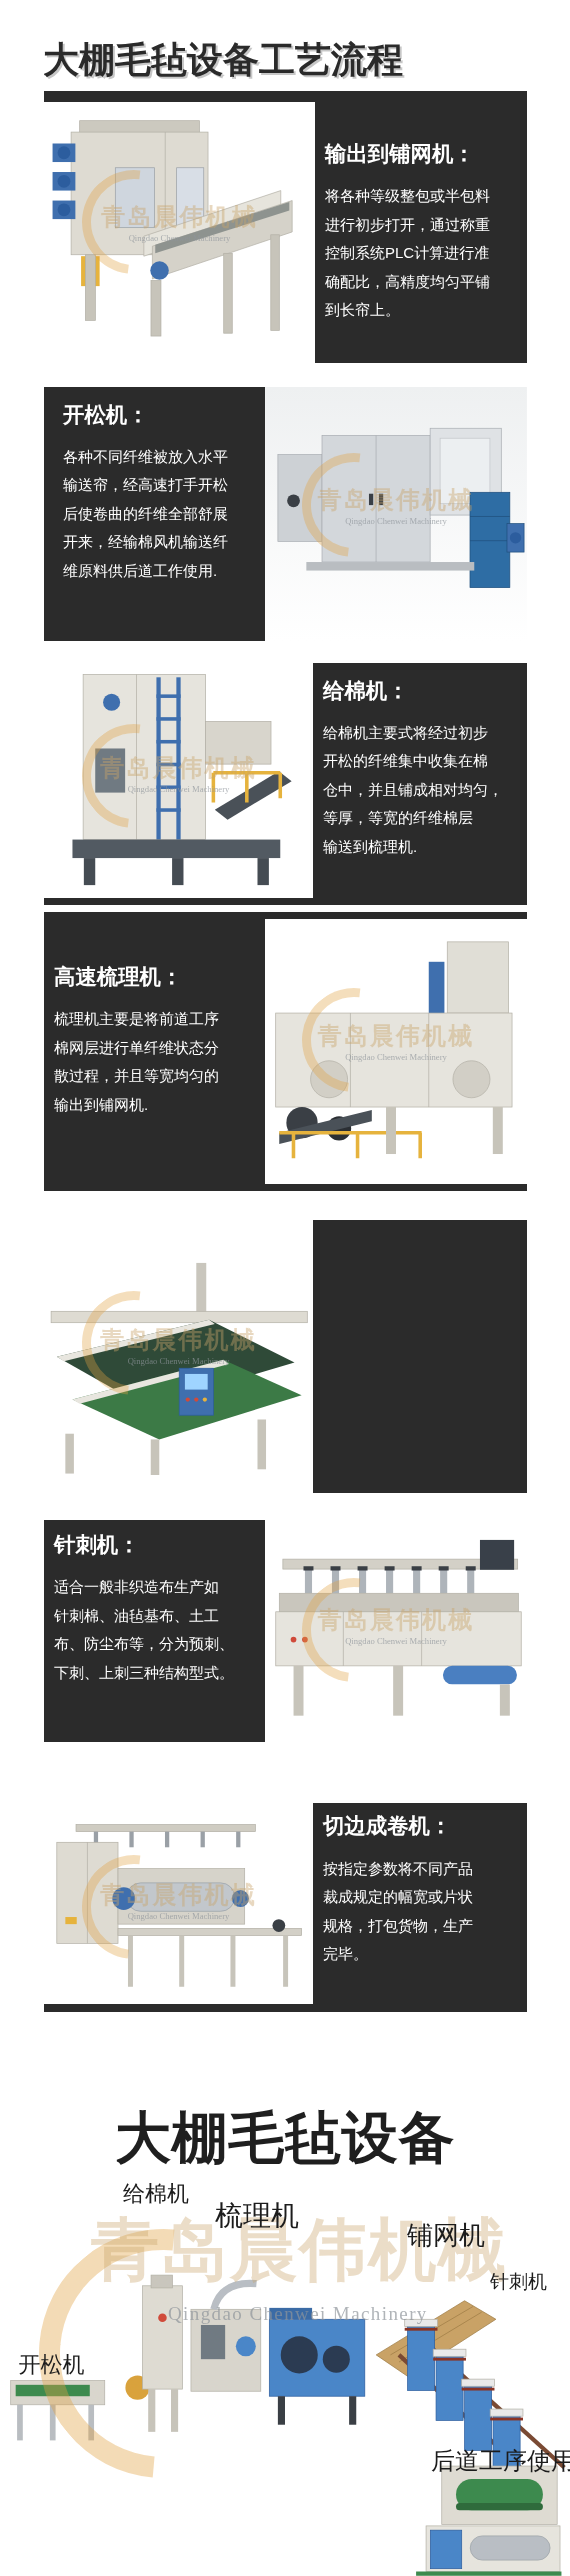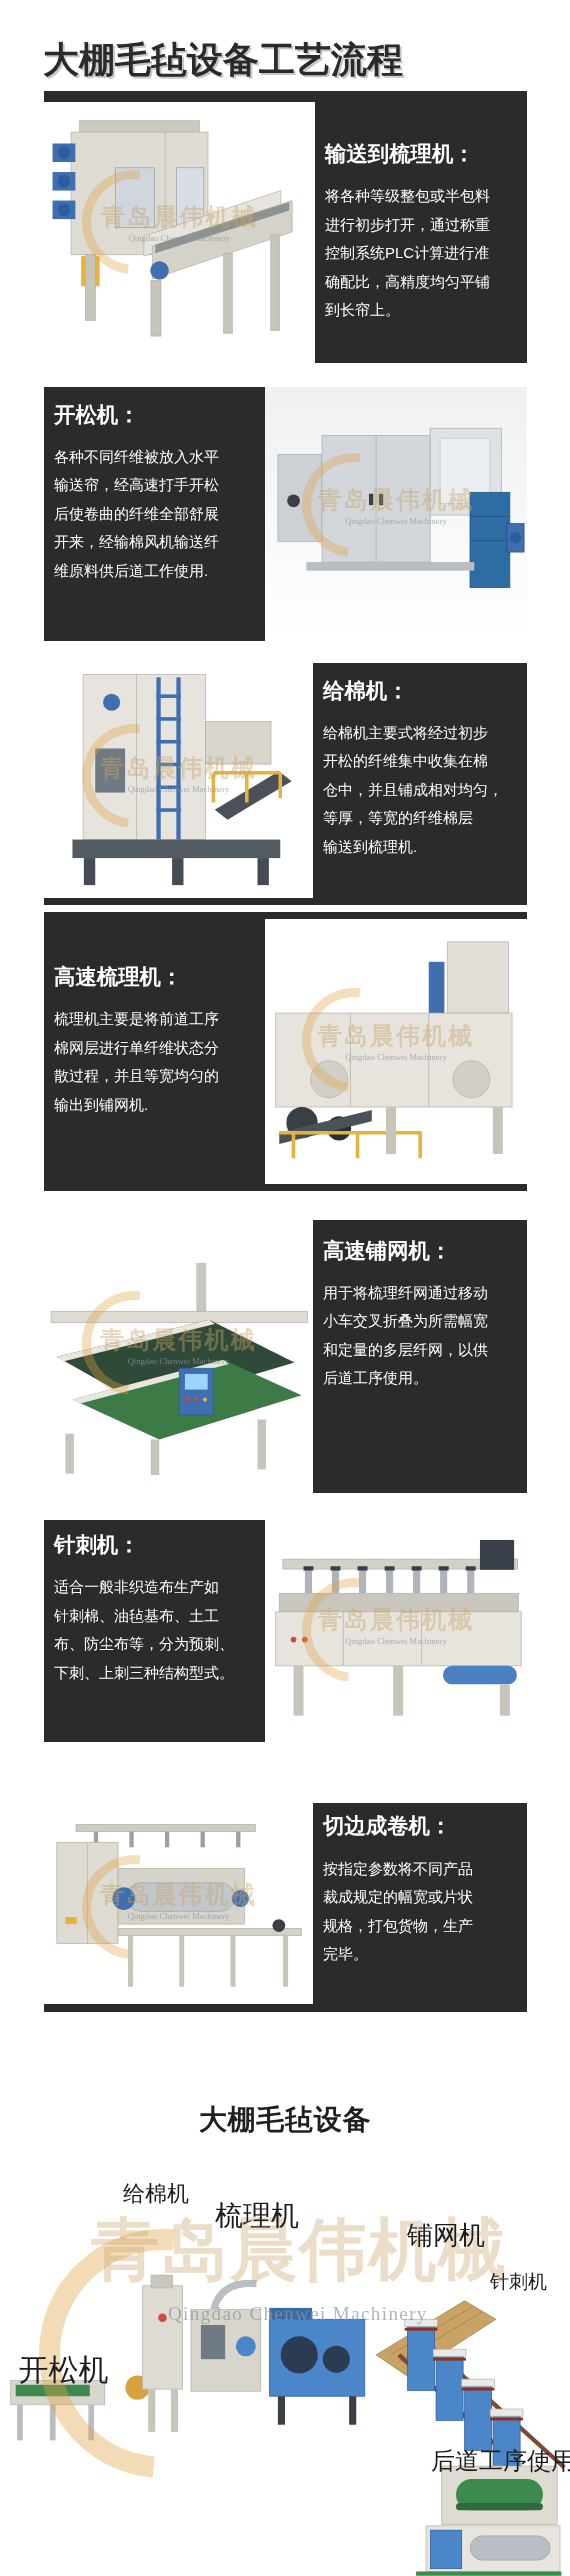--- a/index.html
+++ b/index.html
@@ -28,50 +28,50 @@
   .s2 .photo{left:221px;top:0;width:262px;height:254px;}
   .s3 .photo{left:0;top:0;width:269px;height:235px;}
   .s4 .photo{left:221px;top:7.1px;width:262px;height:265px;}
   .s5 .photo{left:0;top:0;width:269px;height:273px;}
   .s6 .photo{left:221px;top:0;width:262px;height:222px;}
   .s7 .photo{left:0;top:0;width:269px;height:201px;}
   .photo svg{display:block;}
 
   .txt{position:absolute;color:#ffffff;}
   .s1 .txt{left:281px;top:51px;width:194px;}
-  .s2 .txt{left:10px;top:15.7px;width:204px;}
+  .s2 .txt{left:19px;top:15.7px;width:204px;}
   .s3 .txt{left:279px;top:15.7px;width:197px;}
   .s4 .txt{left:10px;top:53px;width:205px;}
   .s5 .txt{left:279px;top:18.5px;width:198px;}
   .s6 .txt{left:10px;top:13px;width:207px;}
   .s7 .txt{left:279px;top:11.4px;width:198px;}
 
   .sec-title{margin:0 0 15.7px 0;font-size:21.4px;font-weight:bold;line-height:1.15;}
   .sec-body{margin:0;font-size:15px;font-weight:normal;line-height:28.5px;white-space:pre-line;}
 
   
   .wm{position:absolute;left:0;right:0;top:38%;text-align:center;pointer-events:none;}
   .wm-cn{display:block;font-size:24px;font-weight:bold;color:#c9a46a;opacity:.42;letter-spacing:2.1px;white-space:nowrap;}
   .wm-en{display:block;font-size:8.6px;color:#8f959b;opacity:.7;font-family:"Liberation Serif","DejaVu Serif",serif;}
   .swoosh{position:absolute;left:14%;top:26%;width:86px;height:86px;border:9.3px solid transparent;
     border-left-color:#e2a241;border-top-color:#e2a241;border-radius:50%;opacity:.35;transform:rotate(-38deg);}
 
   
   .bottom-title{position:absolute;left:0;top:2101px;width:570px;margin:0;text-align:center;
-    font-size:28px;font-weight:bold;color:#1f1f1f;letter-spacing:0.7px;}
+    font-size:56px;font-weight:bold;color:#1f1f1f;letter-spacing:0.7px;}
 
   
   .diagram{position:absolute;left:0;top:2168px;width:570px;height:408px;}
   .diagram > svg{position:absolute;left:0;top:0;}
   .dg-label{position:absolute;color:#1c1c1c;white-space:nowrap;}
   .lbl-feeder{left:123px;top:11.4px;font-size:22px;}
   .lbl-carding{left:215px;top:28.5px;font-size:28px;}
   .lbl-laying{left:407px;top:50px;font-size:26px;}
   .lbl-needle{left:490px;top:101px;font-size:19px;}
-  .lbl-opening{left:18.5px;top:182px;font-size:30px;}
+  .lbl-opening{left:18.5px;top:182px;font-size:22px;}
   .lbl-winder{left:431px;top:277px;font-size:24px;}
   .dg-swoosh{position:absolute;left:39px;top:61px;width:207px;height:207px;border:21.4px solid transparent;
     border-left-color:#e2a241;border-top-color:#e2a241;border-radius:50%;opacity:.38;transform:rotate(-40deg);pointer-events:none;}
   .dg-wm-cn{position:absolute;left:91px;top:37px;font-size:68px;font-weight:bold;color:#c9a46a;opacity:.36;
     letter-spacing:1.4px;white-space:nowrap;pointer-events:none;}
   .dg-wm-en{position:absolute;left:168px;top:135px;font-size:19px;color:#8f959b;opacity:.7;letter-spacing:1.4px;
     font-family:"Liberation Serif","DejaVu Serif",serif;white-space:nowrap;pointer-events:none;}
 </style>
 </head>
 <body>
@@ -113,21 +113,21 @@
           <rect x="318" y="186" width="12" height="134"></rect>
         </g>
       </svg>
       <div class="swoosh"></div>
       <div class="wm">
         <span class="wm-cn">青岛晨伟机械</span>
         <span class="wm-en">Qingdao Chenwei Machinery</span>
       </div>
     </div>
     <div class="txt">
-      <h2 class="sec-title">输送到梳理机：</h2>
+      <h2 class="sec-title">输出到铺网机：</h2>
       <p class="sec-body">将各种等级整包或半包料
 进行初步打开，通过称重
 控制系统PLC计算进行准
 确配比，高精度均匀平铺
 到长帘上。</p>
     </div>
   </div>
 
   <div class="sec s2">
     <div class="txt">
@@ -288,27 +288,20 @@
           <rect x="30" y="300" width="12" height="56"></rect>
           <rect x="150" y="308" width="12" height="50"></rect>
           <rect x="300" y="280" width="12" height="70"></rect>
         </g>
       </svg>
       <div class="swoosh"></div>
       <div class="wm">
         <span class="wm-cn">青岛晨伟机械</span>
         <span class="wm-en">Qingdao Chenwei Machinery</span>
       </div>
-    </div>
-    <div class="txt">
-      <h2 class="sec-title">高速铺网机：</h2>
-      <p class="sec-body">用于将梳理纤网通过移动
-小车交叉折叠为所需幅宽
-和定量的多层纤网，以供
-后道工序使用。</p>
     </div>
   </div>
 
   <div class="sec s6">
     <div class="txt">
       <h2 class="sec-title">针刺机：</h2>
       <p class="sec-body">适合一般非织造布生产如
 针刺棉、油毡基布、土工
 布、防尘布等，分为预刺、
 下刺、上刺三种结构型式。</p>

